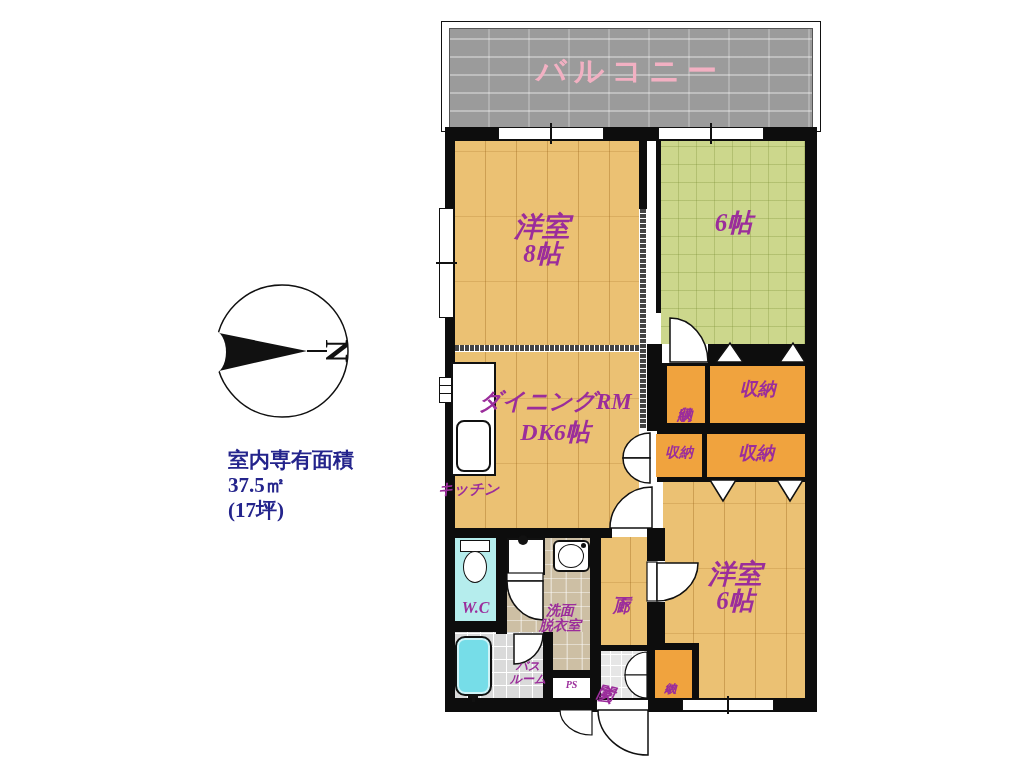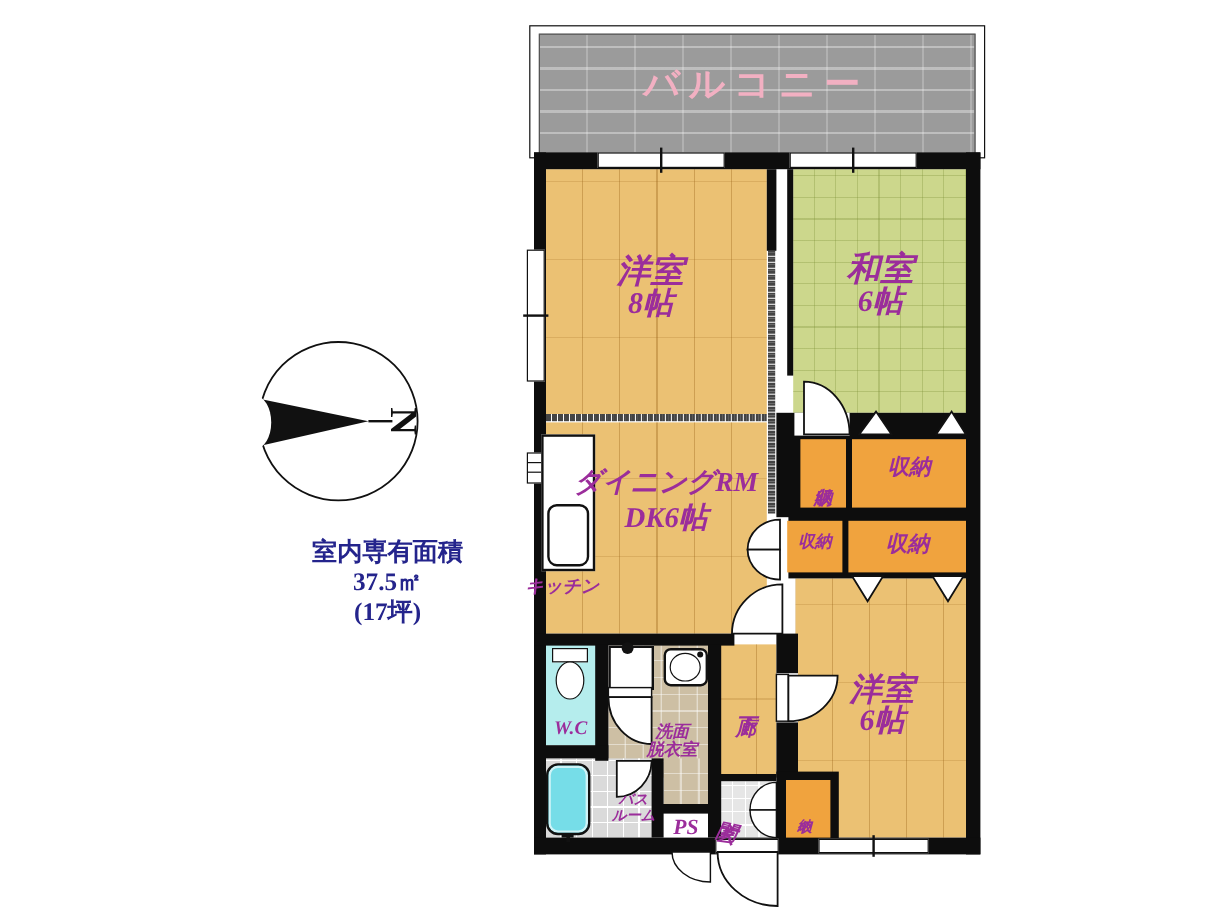--- a/index.html
+++ b/index.html
@@ -43,21 +43,21 @@
   .dottedH{position:absolute;background:#fff;
     background-image:repeating-linear-gradient(90deg,#444 0 2px, transparent 2px 5px),
                      repeating-linear-gradient(90deg, transparent 0 2px, #444 2px 4px, transparent 4px 5px);
     background-size:100% 3px;background-repeat:repeat-y;}
   .dottedV{position:absolute;background:#fff;
     background-image:repeating-linear-gradient(0deg,#444 0 2px, transparent 2px 5px),
                      repeating-linear-gradient(0deg, transparent 0 2px, #444 2px 4px, transparent 4px 5px);
     background-size:3px 100%;background-repeat:repeat-x;}
   .whitegap{position:absolute;background:#ffffff;}
   .fixture{position:absolute;background:#fff;border:2px solid #111;box-sizing:border-box;}
-  .navy{color:#24248c;font-weight:bold;text-align:center;}
+  .navy{color:#24248c;font-weight:bold;text-align:left;}
   svg text{font-family:"Liberation Serif","DejaVu Serif",serif;}
 </style>
 </head>
 <body>
 
 <div id="stage">
 
   <div class="abs" style="left:401px;top:21px;width:378px;height:109px;border:1px solid #111;background:#fff;"></div>
   <div class="floor balconyfloor" style="left:409px;top:28px;width:362px;height:99px;"></div>
   <div class="ptxt" style="left:440px;top:55px;width:300px;font-size:30px;letter-spacing:7px;color:#f2b0c2;font-style:normal;">バルコニー</div>
@@ -170,21 +170,20 @@
     <ellipse cx="173" cy="352" rx="13" ry="22" fill="#fff"></ellipse>
     <line x1="267" y1="351" x2="287" y2="351" stroke="#111" stroke-width="2"></line>
     <text transform="translate(297,351) rotate(90)" font-size="32" font-weight="bold" text-anchor="middle" dominant-baseline="central" fill="#111">N</text>
   </svg>
 
   <div class="ptxt" style="left:422px;top:212px;width:160px;font-size:28px;">
     <div><span>洋室</span></div>
     <div style="font-size:25px;"><span>8帖</span></div>
   </div>
   <div class="ptxt" style="left:616px;top:210px;width:155px;font-size:28px;">
-    <div><span>和室</span></div>
     <div style="font-size:25px;"><span>6帖</span></div>
   </div>
   <div class="ptxt" style="left:425px;top:390px;width:180px;font-size:23px;font-style:italic;">
     <div><span>ダイニングRM</span></div>
     <div style="font-size:24px;margin-top:6px;text-align:center;"><span>DK6帖</span></div>
   </div>
   <div class="ptxt" style="left:398px;top:482px;font-size:15px;">キッチン</div>
   <div class="ptxt" style="left:630px;top:560px;width:130px;font-size:27px;">
     <div><span>洋室</span></div>
     <div style="font-size:25px;"><span>6帖</span></div>
@@ -193,21 +192,21 @@
   <div class="ptxt vtext" style="left:561px;top:648px;font-size:17px;height:48px;transform:rotate(12deg);">玄関</div>
   <div class="ptxt" style="left:413px;top:600px;width:45px;font-size:16px;">W.C</div>
   <div class="ptxt" style="left:484px;top:604px;width:72px;font-size:14px;">
     <div><span>洗面</span></div>
     <div><span>脱衣室</span></div>
   </div>
   <div class="ptxt" style="left:452px;top:660px;width:72px;font-size:12px;">
     <div><span>バス</span></div>
     <div><span>ルーム</span></div>
   </div>
-  <div class="ptxt" style="left:513px;top:680px;width:37px;font-size:18px;text-align:center;">PS</div>
+  <div class="ptxt" style="left:513px;top:680px;width:37px;font-size:10px;text-align:center;">PS</div>
   <div class="ptxt vtext" style="left:636px;top:371px;font-size:15px;height:48px;">収納</div>
   <div class="ptxt" style="left:670px;top:380px;width:95px;font-size:18px;">収納</div>
   <div class="ptxt" style="left:616px;top:446px;width:46px;font-size:14px;">収納</div>
   <div class="ptxt" style="left:667px;top:444px;width:98px;font-size:18px;">収納</div>
   <div class="ptxt vtext" style="left:624px;top:653px;font-size:12px;height:42px;transform:scaleY(.92);">収納</div>
 
   <div class="abs navy" style="left:188px;top:448px;width:190px;font-size:21px;line-height:1.2;">
     <div>室内専有面積</div>
     <div>37.5㎡</div>
     <div>(17坪)</div>

